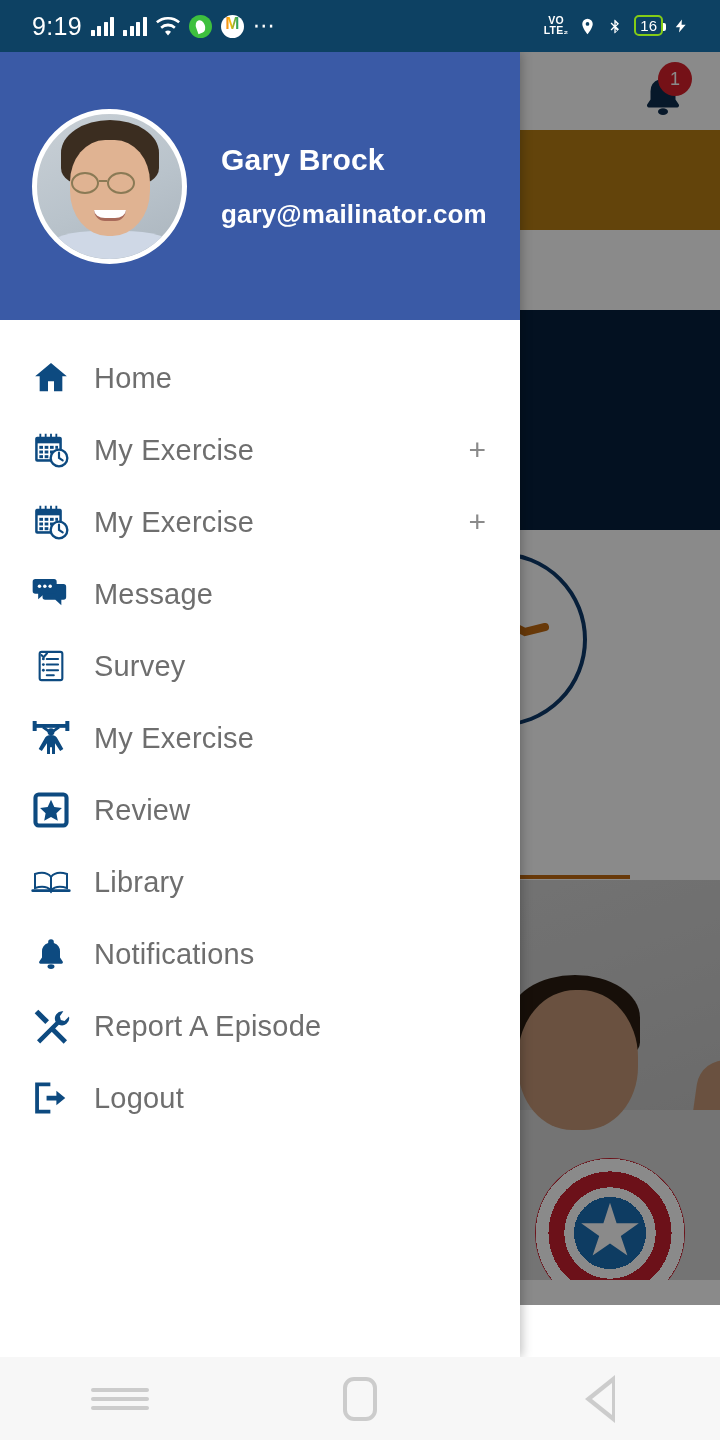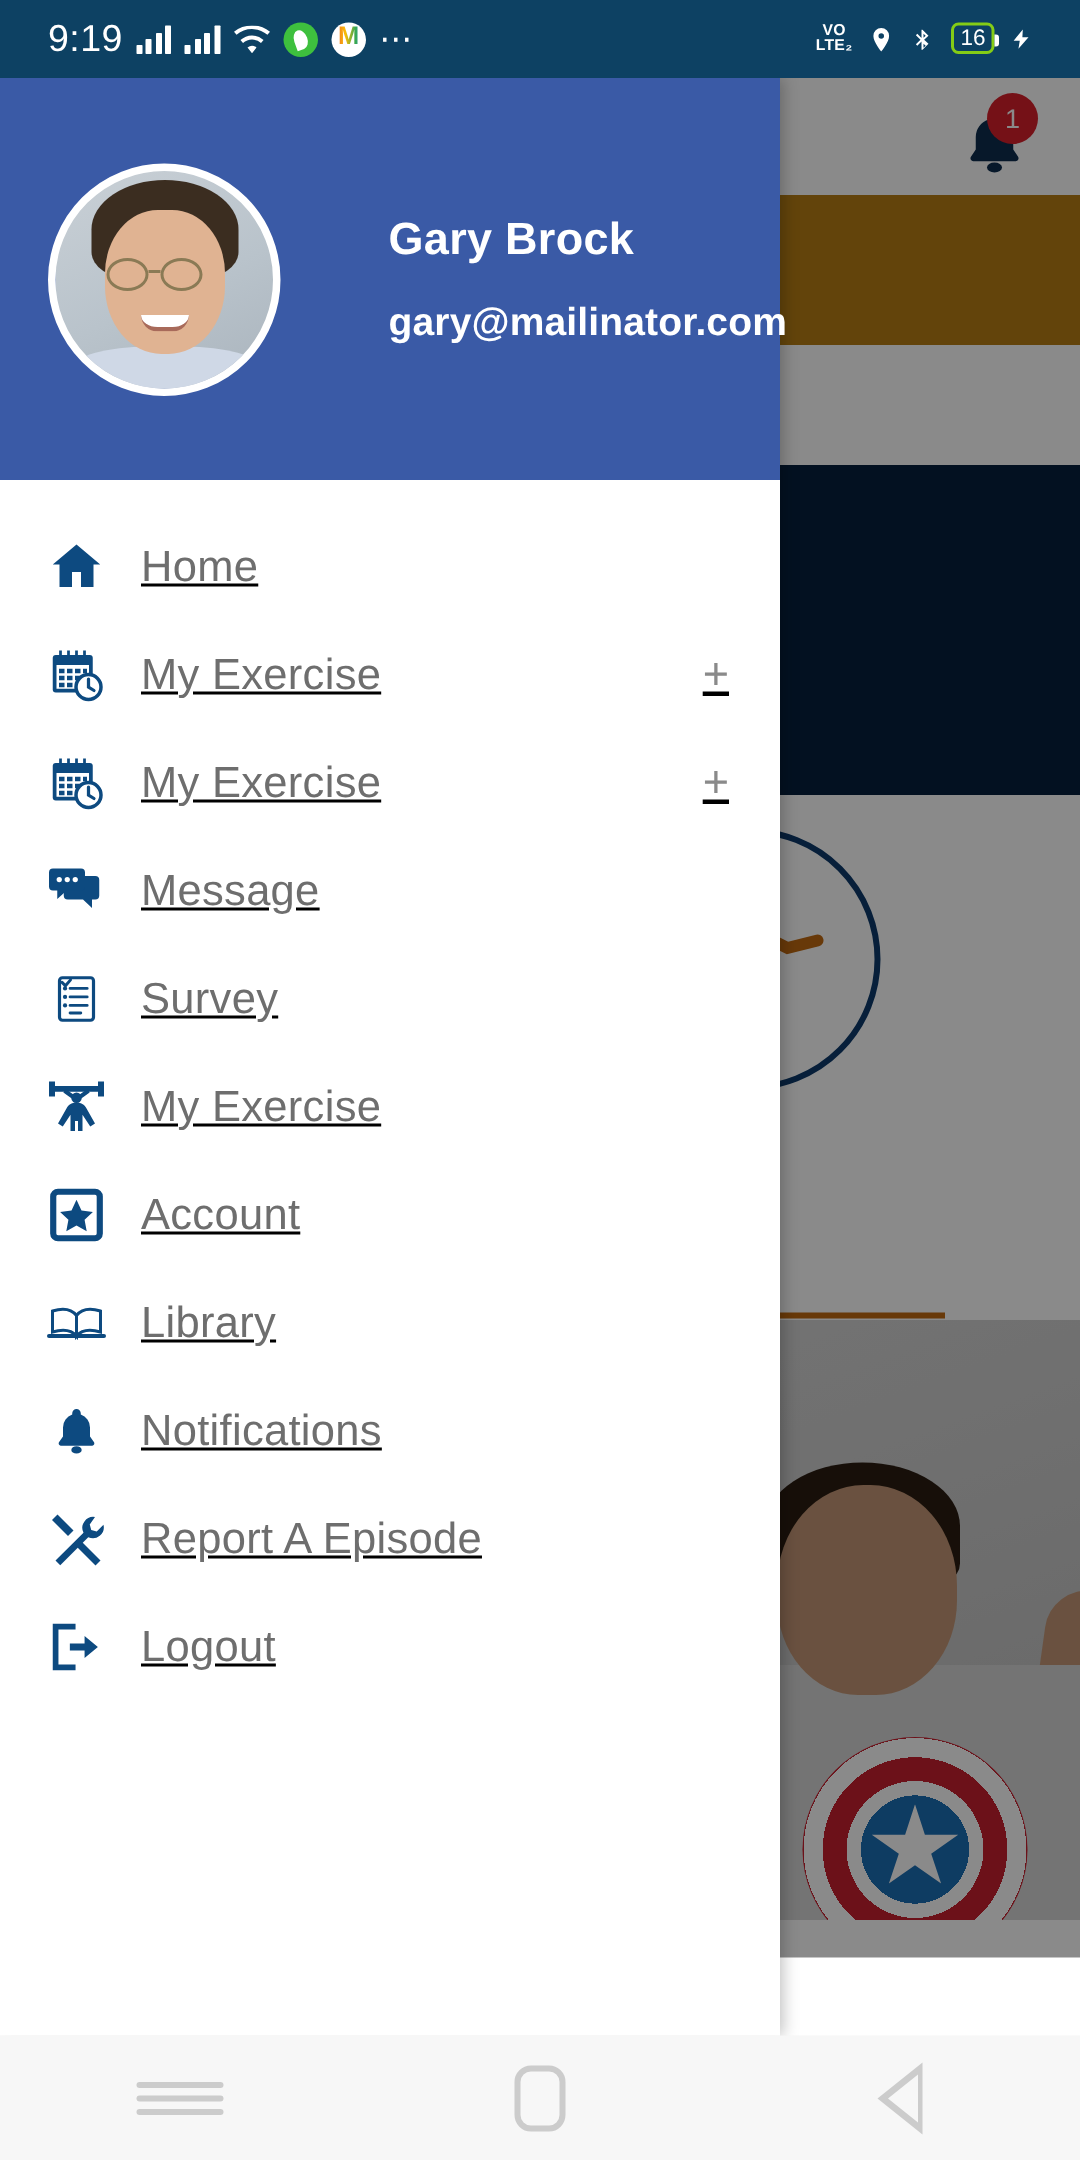--- a/index.html
+++ b/index.html
@@ -161,21 +161,20 @@
     background:#ffffff; z-index:30;
     display:flex; flex-direction:column;
     box-shadow:2px 0 10px rgba(0,0,0,0.25);
   }
   .drawer-header {
     width:520px; height:268px;
     background:#3a5aa6;
     display:flex; align-items:center;
     padding-left:32px;
     flex:0 0 auto;
-    gap:38px;
   }
   .avatar {
     width:155px; height:155px; border-radius:50%;
     border:5px solid #ffffff;
     background:linear-gradient(155deg,#c9d0d6 0%,#b9c3cb 55%,#aab4bd 100%);
     position:relative; overflow:hidden; flex:0 0 auto;
   }
   .av-hair {
     position:absolute; left:24px; top:6px; width:98px; height:66px;
     border-radius:55% 55% 30% 30%; background:#3b2d20;
@@ -203,21 +202,20 @@
   }
   .drawer-user { margin-left:34px; display:flex; flex-direction:column; gap:22px; }
   .user-name { color:#ffffff; font-size:30px; font-weight:bold; letter-spacing:.2px; }
   .user-email { color:#ffffff; font-size:26px; font-weight:bold; letter-spacing:.1px; }
 
   .menu { flex:1 1 auto; padding-top:22px; background:#ffffff; overflow:hidden; }
   .menu-item {
     display:flex; align-items:center;
     height:72px; padding:0 34px 0 28px;
     cursor:pointer;
-    text-decoration:underline;
   }
   .mi-icon {
     width:46px; height:46px; flex:0 0 auto;
     display:flex; align-items:center; justify-content:center;
     color:#0d4a80;
   }
   .mi-icon svg { display:block; }
   .mi-label {
     margin-left:20px; font-size:29px; color:#6e6e6e; letter-spacing:.2px;
     white-space:nowrap;
@@ -482,21 +480,21 @@
         <span class="mi-expand"></span>
       </div>
 
       <div class="menu-item">
         <span class="mi-icon">
           <svg width="38" height="38" viewBox="0 0 24 24">
             <rect x="2.2" y="2.2" width="19.6" height="19.6" rx="2" fill="#ffffff" stroke="#0d4a80" stroke-width="2.6"></rect>
             <path fill="#0d4a80" d="M12 5.6l2.1 4.5 4.8.6-3.5 3.3 0.9 4.8-4.3-2.4-4.3 2.4 0.9-4.8-3.5-3.3 4.8-.6z"></path>
           </svg>
         </span>
-        <span class="mi-label">Account</span>
+        <span class="mi-label">Review</span>
         <span class="mi-expand"></span>
       </div>
 
       <div class="menu-item">
         <span class="mi-icon">
           <svg width="40" height="30" viewBox="0 0 24 16">
             <path fill="#ffffff" stroke="#0d4a80" stroke-width="1.2" d="M12 5C10 2.4 6.4 2 2.4 3.2v8.4C6.4 10.4 10 10.8 12 13.2z"></path>
             <path fill="#ffffff" stroke="#0d4a80" stroke-width="1.2" d="M12 5c2-2.6 5.6-3 9.6-1.8v8.4c-4-1.2-7.6-.8-9.6 1.6z"></path>
             <path d="M1 13.2h22" stroke="#0d4a80" stroke-width="1.6" stroke-linecap="round"></path>
           </svg>

